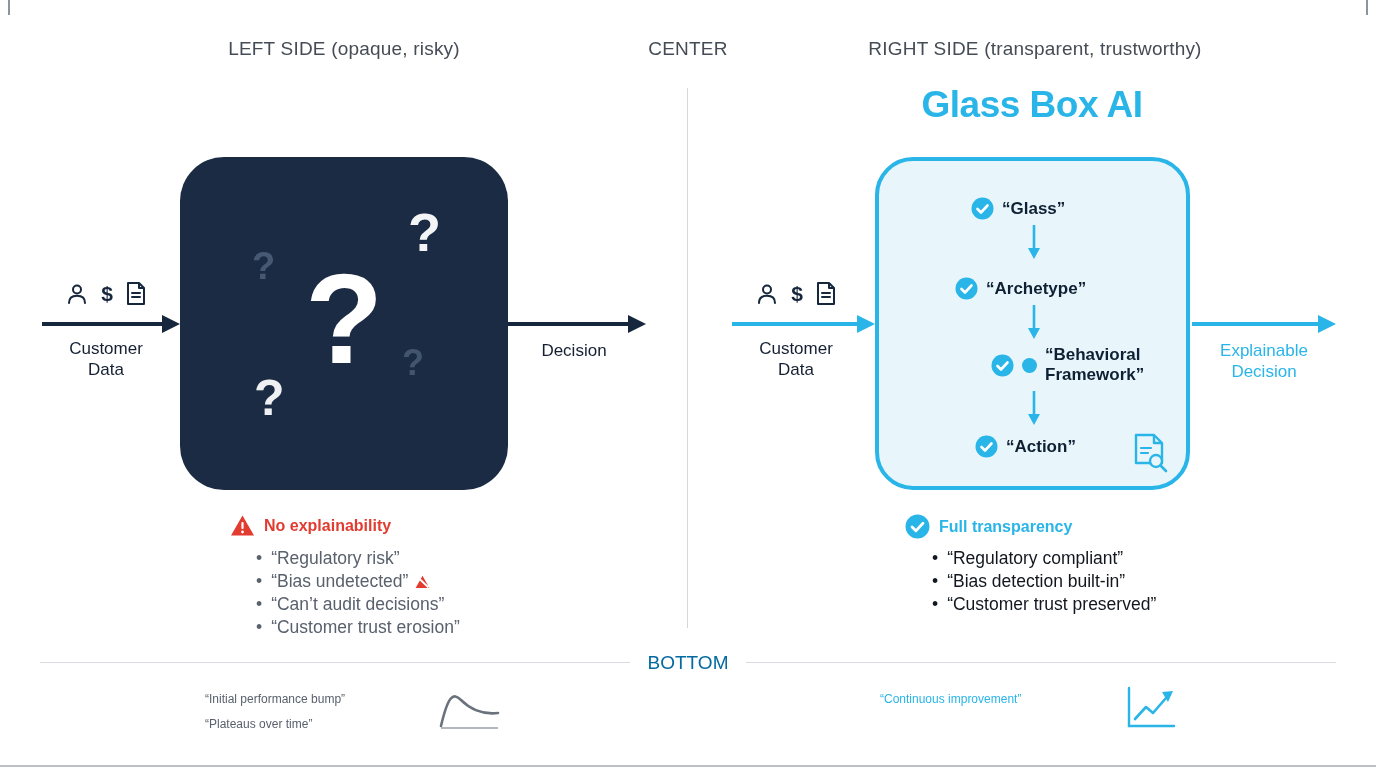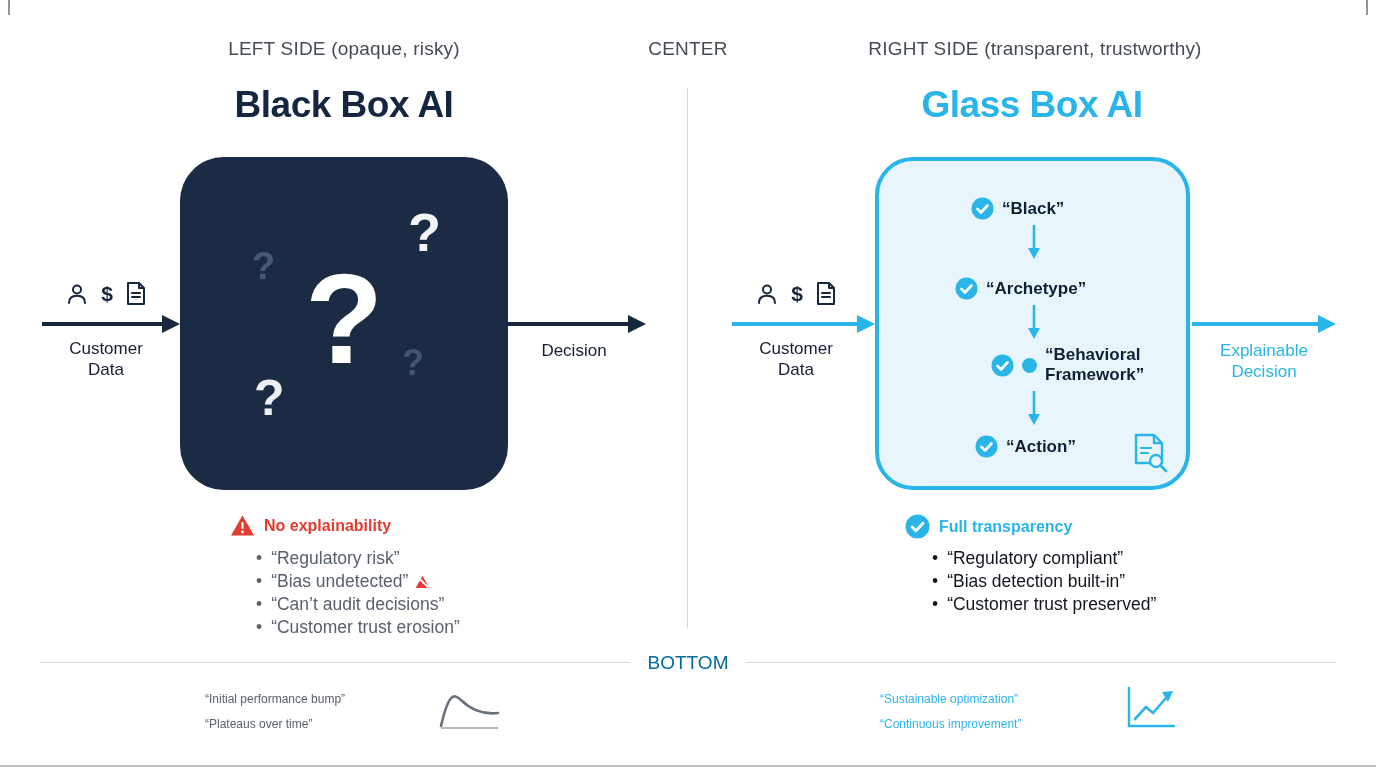--- a/index.html
+++ b/index.html
@@ -60,21 +60,20 @@
   <div class="abs tick" style="left:8px;top:0;width:2px;height:15px;"></div>
   <div class="abs tick" style="left:1366px;top:0;width:2px;height:15px;"></div>
   <div class="abs bottom-edge"></div>
 
   <div class="abs hdr" style="left:104px;top:38px;width:480px;">LEFT SIDE (opaque, risky)</div>
   <div class="abs hdr" style="left:620px;top:38px;width:136px;">CENTER</div>
   <div class="abs hdr" style="left:800px;top:38px;width:470px;">RIGHT SIDE (transparent, trustworthy)</div>
 
   <div class="abs vdivider"></div>
 
-  <div class="abs big-title title-navy" style="left:144px;top:84px;width:400px;">Black Box AI</div>
 
   <div class="abs blackbox">
     <div class="q q-big">?</div>
     <div class="q" style="left:228px;top:48px;font-size:54px;opacity:.95;">?</div>
     <div class="q q-faint" style="left:72px;top:90px;font-size:38px;opacity:.55;">?</div>
     <div class="q q-faint" style="left:222px;top:188px;font-size:36px;opacity:.5;">?</div>
     <div class="q" style="left:74px;top:216px;font-size:50px;opacity:.93;">?</div>
   </div>
 
   <div class="abs io-icons" style="left:50px;top:281px;width:112px;">
@@ -130,21 +129,21 @@
   </ul>
 
   <div class="abs big-title title-cyan" style="left:832px;top:84px;width:400px;">Glass Box AI</div>
 
   <div class="abs glassbox">
     <div class="step" style="left:92px;top:36px;">
       <svg width="23" height="23" viewBox="0 0 23 23">
           <circle cx="11.5" cy="11.5" r="11" fill="#29b5e8"></circle>
           <polyline points="6.5,12 10,15.5 16.5,8.5" fill="none" stroke="#ffffff" stroke-width="2.6" stroke-linecap="round" stroke-linejoin="round"></polyline>
         </svg>
-      <span>“Black”</span>
+      <span>“Glass”</span>
     </div>
     <svg class="abs" style="left:146px;top:62px;" width="18" height="38">
         <line x1="9" y1="2" x2="9" y2="26" stroke="#29b5e8" stroke-width="2.6"></line>
         <polygon points="3,25 15,25 9,36" fill="#29b5e8"></polygon>
       </svg>
 
     <div class="step" style="left:76px;top:116px;">
       <svg width="23" height="23" viewBox="0 0 23 23">
           <circle cx="11.5" cy="11.5" r="11" fill="#29b5e8"></circle>
           <polyline points="6.5,12 10,15.5 16.5,8.5" fill="none" stroke="#ffffff" stroke-width="2.6" stroke-linecap="round" stroke-linejoin="round"></polyline>
@@ -236,21 +235,20 @@
   <div class="abs bottom-text gray" style="left:205px;top:687px;">
     <div>“Initial performance bump”</div>
     <div>“Plateaus over time”</div>
   </div>
   <svg class="abs" style="left:438px;top:684px;" width="64" height="50" viewBox="0 0 64 50">
     <path d="M3 44 H60" stroke="#9aa0a8" stroke-width="1.6" fill="none"></path>
     <path d="M3 42 C10 12 15 8 23 16 C31 24 44 31 60 29" stroke="#6a727c" stroke-width="2.6" fill="none" stroke-linecap="round"></path>
   </svg>
 
   <div class="abs bottom-text cyan" style="left:880px;top:687px;">
-    <div>“Sustainable optimization”</div>
     <div>“Continuous improvement”</div>
   </div>
   <svg class="abs" style="left:1122px;top:682px;" width="58" height="52" viewBox="0 0 58 52">
     <path d="M7 6 V44 H52" stroke="#29b5e8" stroke-width="2.4" fill="none" stroke-linecap="round"></path>
     <path d="M13 37 L24 25 L31 31 L44 16" stroke="#29b5e8" stroke-width="2.6" fill="none" stroke-linecap="round" stroke-linejoin="round"></path>
     <polygon points="40,10 51,9 46,20" fill="#29b5e8"></polygon>
   </svg>
 
 </div>
 

